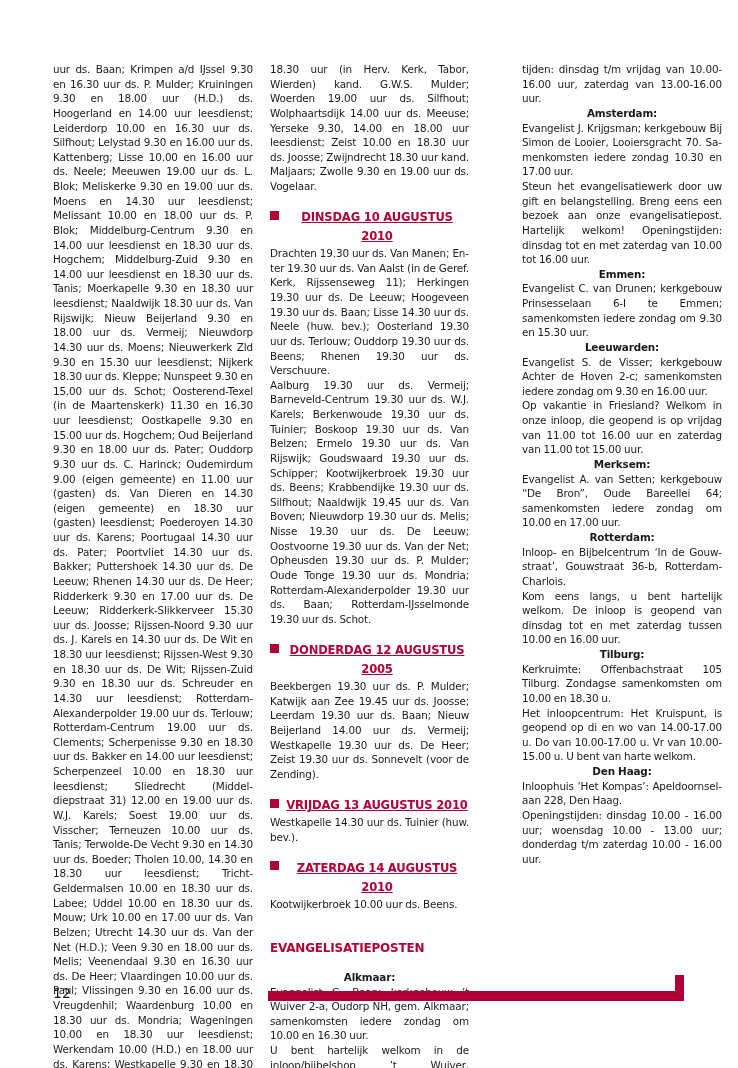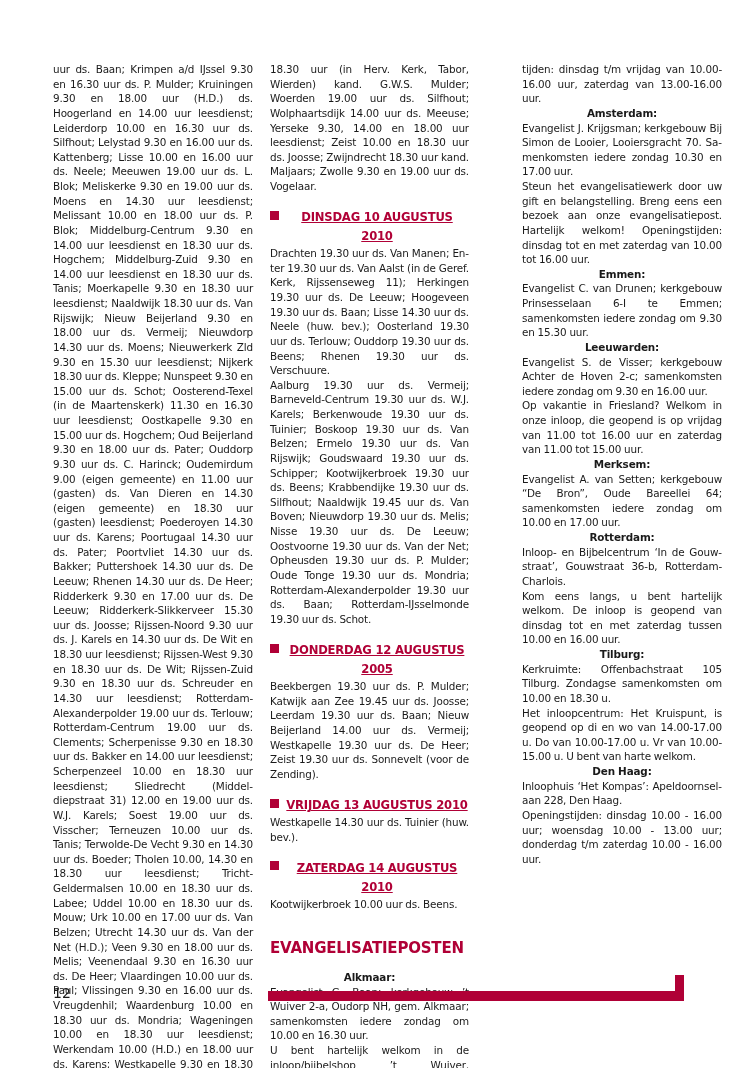--- a/index.html
+++ b/index.html
@@ -11,21 +11,21 @@
   #col-left { left: 53px; }
   #col-mid { left: 270px; width: 199px; }
   #col-right { left: 486px; width: 200px; margin-left: 36px; }
   .col p { margin: 0; }
   .sec-head { color: #b00036; font-weight: bold; font-size: 11.6px;
               line-height: 19px; margin: 14.6px 0 0 0; text-align: center;
               letter-spacing: -0.2px; word-spacing: 0; display: flex; text-decoration: underline; }
   .sec-head .sq { display: inline-block; width: 9px; height: 9px; background: #b00036;
                   margin: 2.5px 6px 0 0; flex: 0 0 auto; }
   .sec-head .txt { flex: 1 1 auto; }
-  .big-head { color: #b00036; font-weight: bold; font-size: 15px; line-height: 14.6px;
+  .big-head { color: #b00036; font-weight: bold; font-size: 12px; line-height: 14.6px;
               margin: 29.2px 0 14.6px 0; text-align: left; letter-spacing: -0.2px; word-spacing: 0; }
   .post-name { font-weight: bold; margin-top: 14.6px; text-align: center; }
   .first { margin-top: 0 !important; }
   .last-line { text-align-last: left; }
   #page-number { position: absolute; left: 53px; top: 985px; font-size: 14px;
                  color: #1a1a1a; }
   #footer-bar { position: absolute; left: 268px; top: 991px; width: 416px; height: 10px;
                 background: #b00036; }
   #footer-tab { position: absolute; left: 675px; top: 975px; width: 9px; height: 26px;
                 background: #b00036; }

